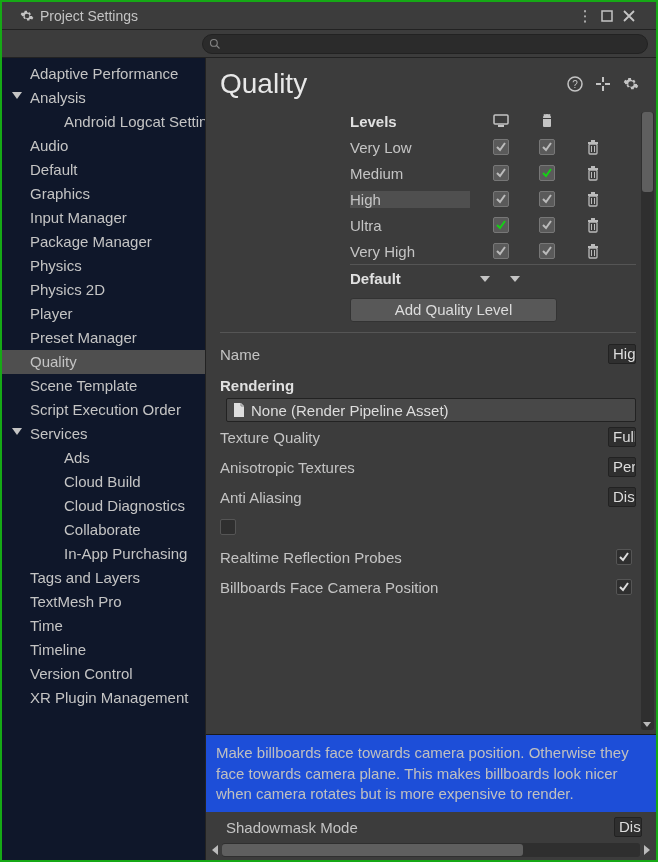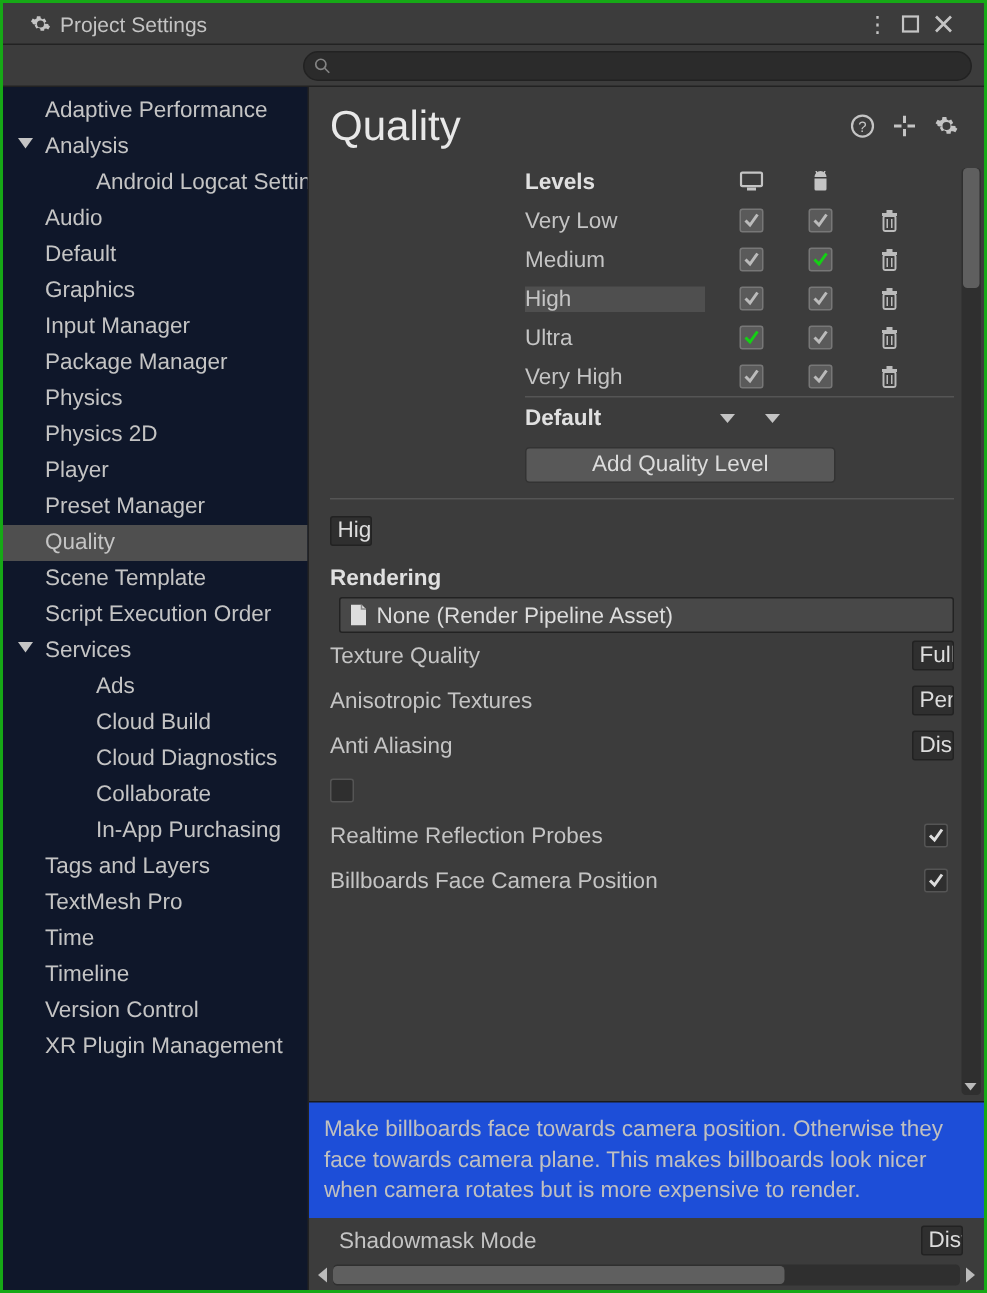--- a/index.html
+++ b/index.html
@@ -444,20 +444,21 @@
                   <path d="M0 0 L10 0 L5 6 Z" fill="#c4c4c4"></path>
                 </svg>
             </div>
             <div class="col"></div>
           </div>
           <div class="add-btn">Add Quality Level</div>
         </div>
         <hr class="sep">
 
         <div class="prop-row">
+          <div class="prop-label">Name</div>
           <div class="prop-value">High</div>
         </div>
 
         <div class="section-head">Rendering</div>
         <div class="asset-field">
           <span class="page-icon">
             <svg width="12" height="14" viewBox="0 0 12 14" fill="#ddd">
                 <path d="M1 0 h7 l3 3 v11 H1 z" fill="#ddd"></path>
                 <path d="M8 0 v3 h3" fill="none" stroke="#888"></path>
               </svg>

